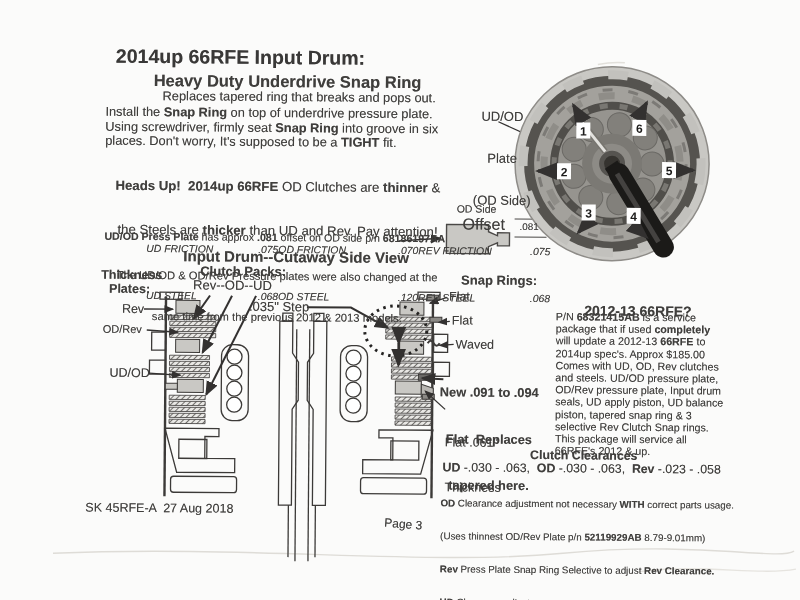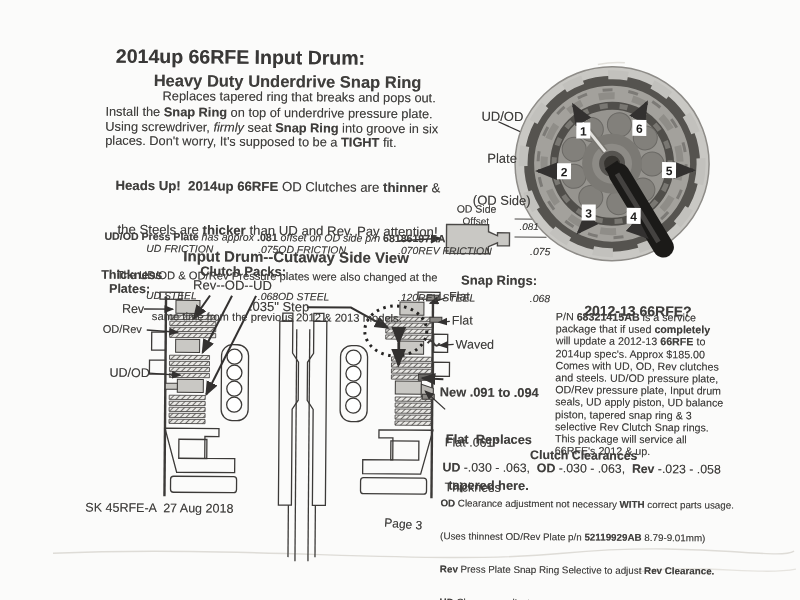--- a/index.html
+++ b/index.html
@@ -11,21 +11,21 @@
   }
   #page{
     position:relative;width:800px;height:600px;
     transform:rotate(0.45deg);
   }
   #art{position:absolute;left:0;top:0;z-index:1;}
   .txt{position:absolute;z-index:2;white-space:pre;line-height:1.12;
        text-shadow:0 0 .5px rgba(63,62,60,.5);}
   .wrap{white-space:normal;}
   .b{font-weight:bold;}
-  .i{font-style:italic;}
+  .i{}
   .bi{font-weight:bold;}
   .center{text-align:center;}
   .spec-row{display:grid;grid-template-columns:88px 44px 94px 46px 92px 40px;
             font-style:italic;font-size:10.4px;line-height:11px;}
   .spec-row span:nth-child(even){text-align:right;}
   .note-line{white-space:nowrap;}
 </style>
 </head>
 <body>
 
@@ -244,21 +244,21 @@
   </div>
 
   <div class="txt" style="left:146px;top:209px;">
     <div class="spec-row"><span>UD FRICTION</span><span>.075</span><span>OD FRICTION</span><span>.070</span><span>REV FRICTION</span><span>.075</span></div>
     <div class="spec-row"><span>UD STEEL</span><span>.068</span><span>OD STEEL</span><span>.120</span><span>REV STEEL</span><span>.068</span></div>
   </div>
 
   <div class="txt" style="left:104px;top:233px;font-size:10.6px;"><span class="bi">UD/OD Press Plate</span><span class="i"> has approx </span><span class="bi">.081</span><span class="i"> offset on OD side p/n </span><span class="bi">68186197AA</span></div>
 
   <div class="txt" style="left:456px;top:203px;font-size:10.5px;">OD Side</div>
-  <div class="txt" style="left:462px;top:215px;font-size:10px;">Offset</div>
+  <div class="txt" style="left:462px;top:215px;font-size:16px;">Offset</div>
   <div class="txt i" style="left:519px;top:221px;font-size:9.8px;">.081</div>
 
   <div class="txt center" style="left:470px;top:81px;width:62px;font-size:13px;line-height:14px;">
     <div>UD/OD</div>
     <div>Plate</div>
     <div style="font-size:13px;">(OD Side)</div>
   </div>
 
   <div class="txt b" style="left:183px;top:250px;font-size:15px;">Input Drum--Cutaway Side View</div>
   <div class="txt b" style="left:200px;top:266px;font-size:13px;">Clutch Packs:</div>

